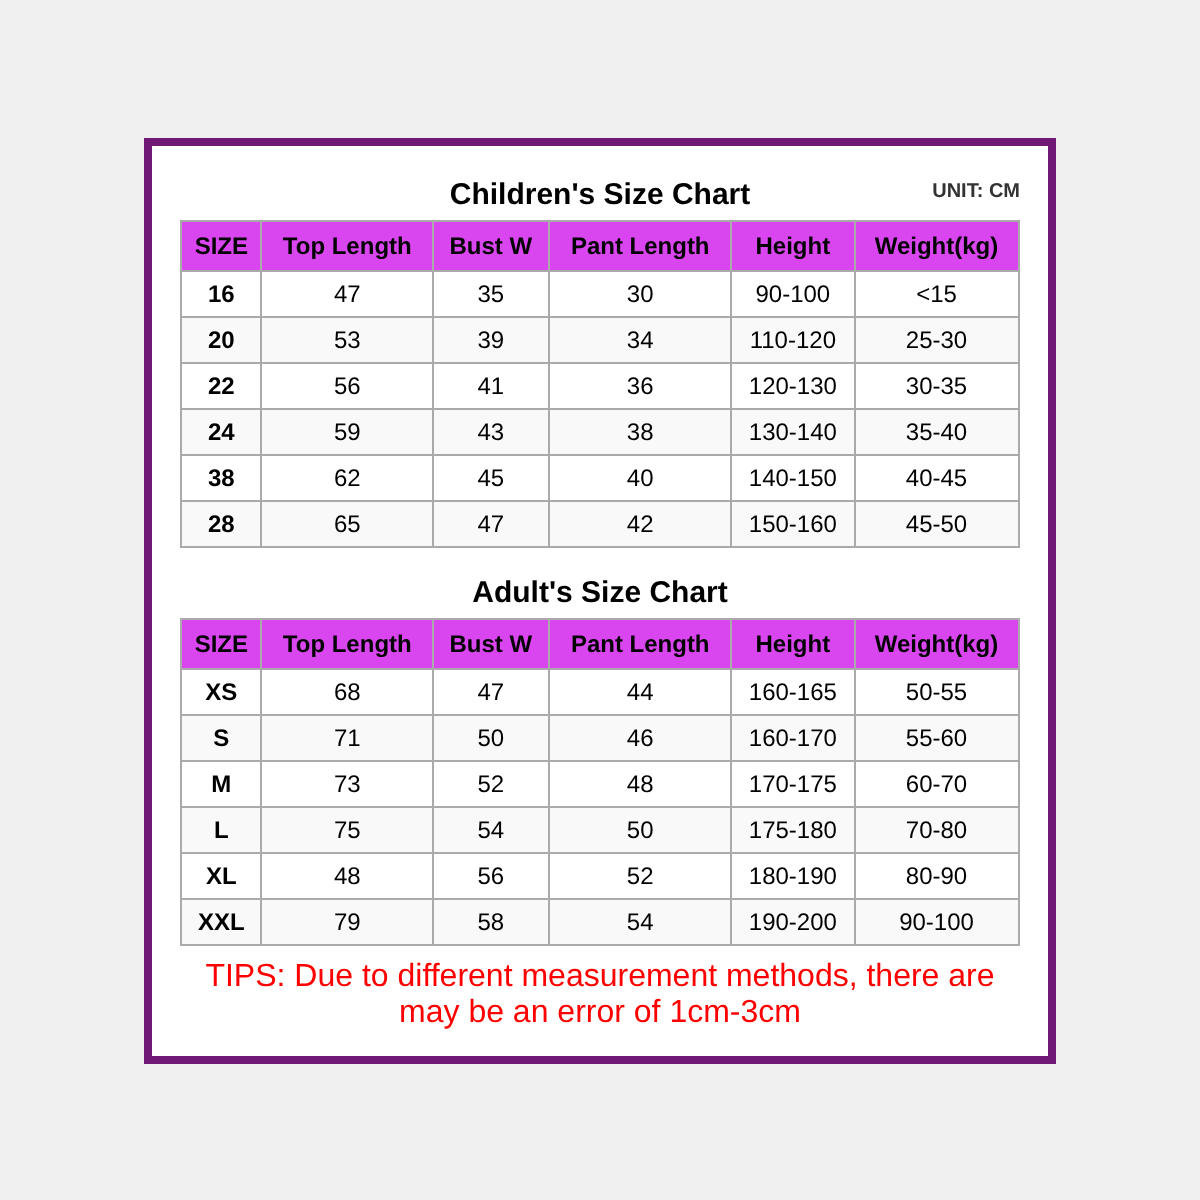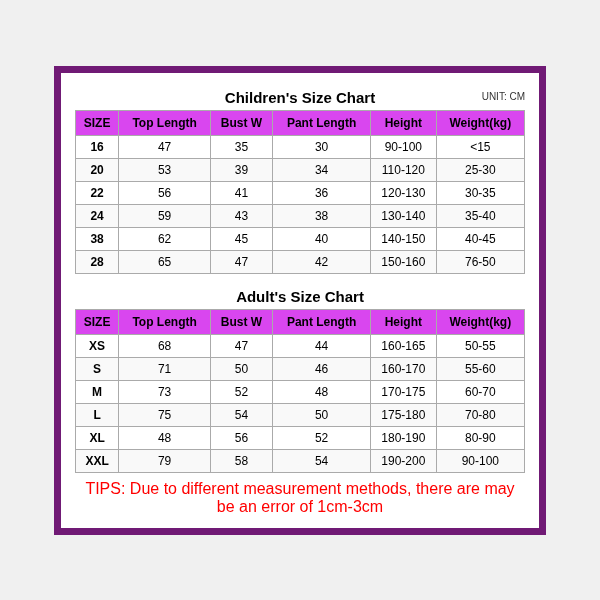--- a/index.html
+++ b/index.html
@@ -7,38 +7,38 @@
       width: 600px;
       height: 600px;
       display: flex;
       align-items: center;
       justify-content: center;
       background: #f0f0f0;
       font-family: Arial, sans-serif;
     }
     .chart-container {
       background: #fff;
-      border: 7px solid #701a75;
+      border: 4px solid #701a75;
       padding: 10px 14px 10px 14px;
-      width: 492px;
+      width: 456px;
     }
     .section-header {
       text-align: center;
       font-size: 15px;
       font-weight: bold;
       padding: 6px 0 4px 0;
       position: relative;
     }
     .unit-label {
       position: absolute;
       right: 0;
       top: 50%;
       transform: translateY(-50%);
       font-size: 10px;
-      font-weight: normal;
+      font-weight: bold;
       color: #333;
     }
     table {
       width: 100%;
       border-collapse: collapse;
       font-size: 12px;
     }
     th {
       background: #d946ef;
       border: 1px solid #aaa;
@@ -134,21 +134,21 @@
           <td>40</td>
           <td>140-150</td>
           <td>40-45</td>
         </tr>
         <tr>
           <td>28</td>
           <td>65</td>
           <td>47</td>
           <td>42</td>
           <td>150-160</td>
-          <td>76-50</td>
+          <td>45-50</td>
         </tr>
       </tbody>
   </table>
 
   <div class="section-divider"></div>
 
   <div class="section-header">
     <span>Adult's Size Chart</span>
   </div>
   <table>

